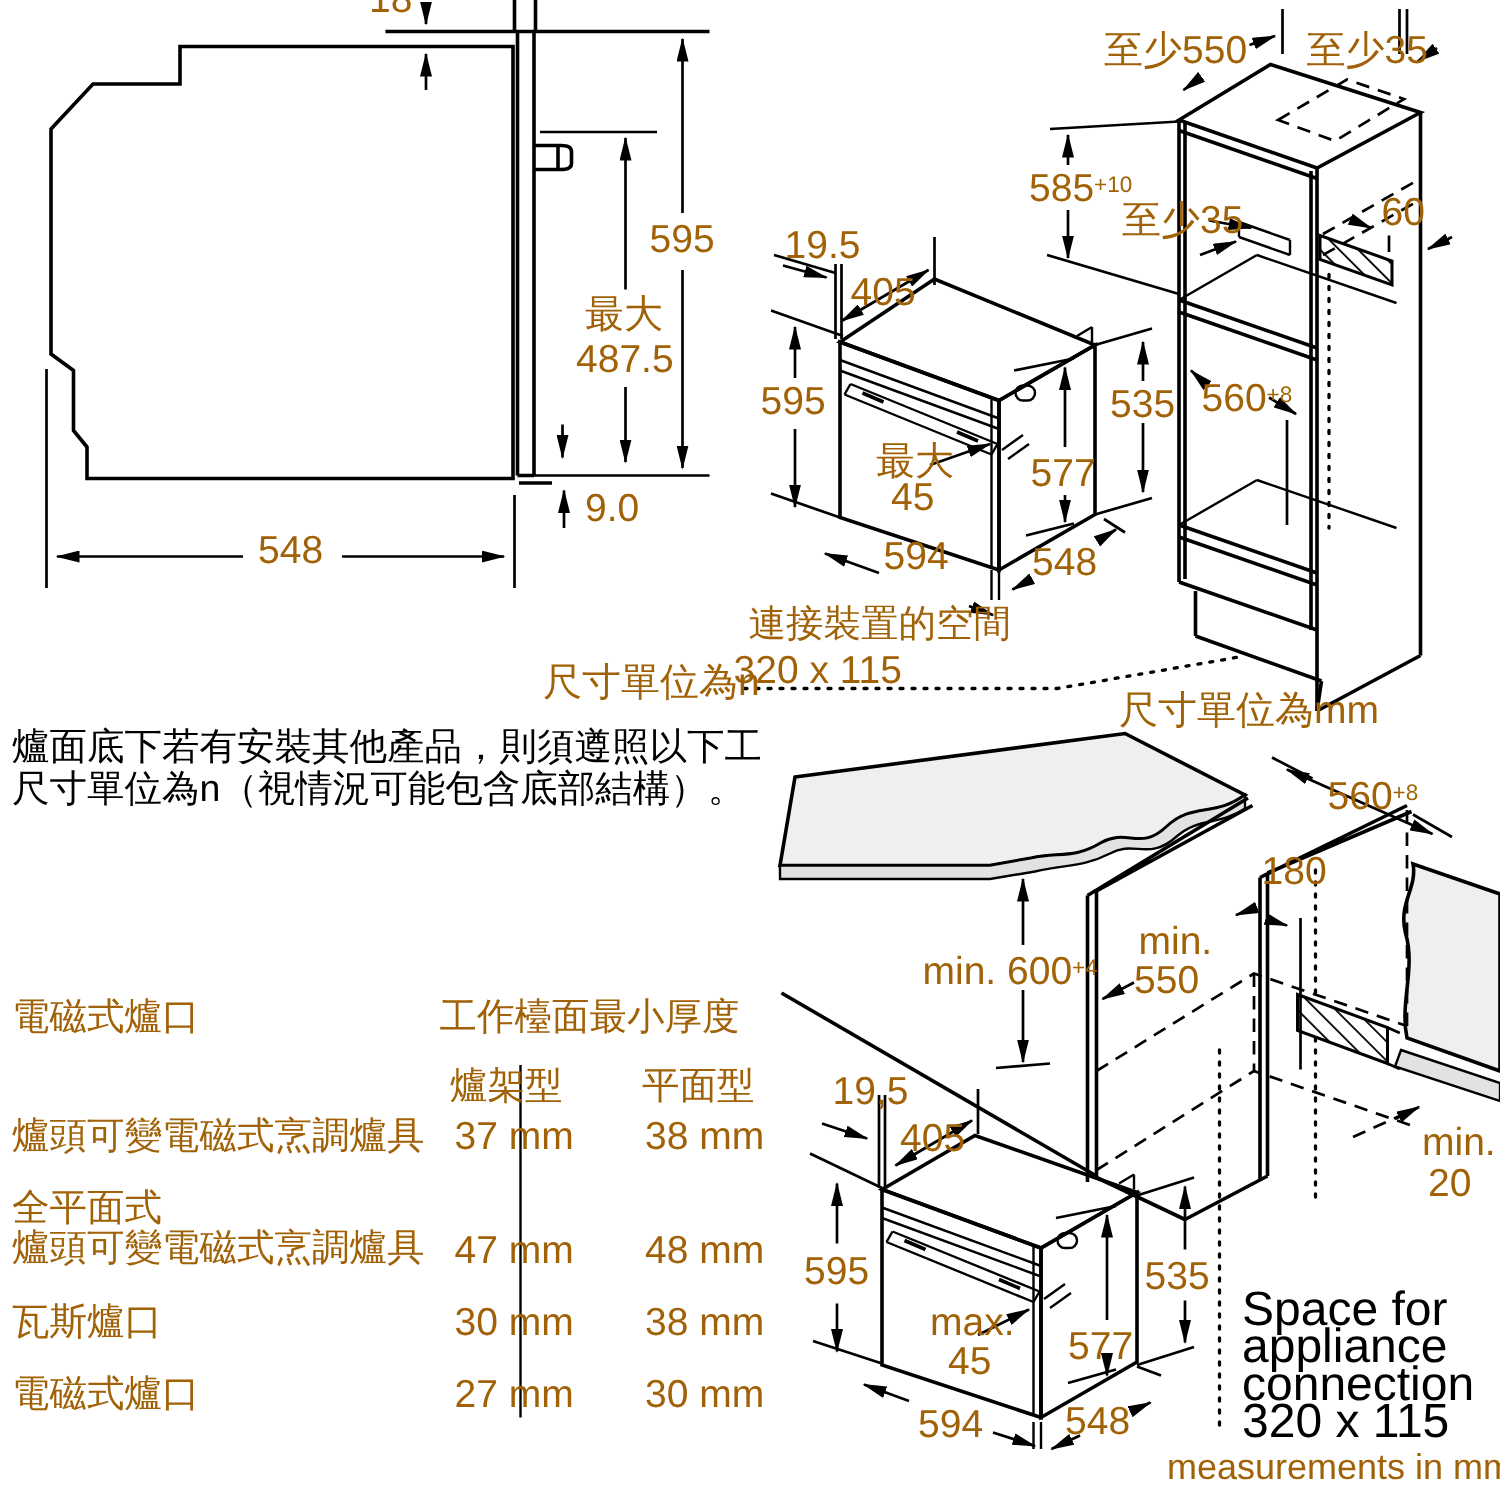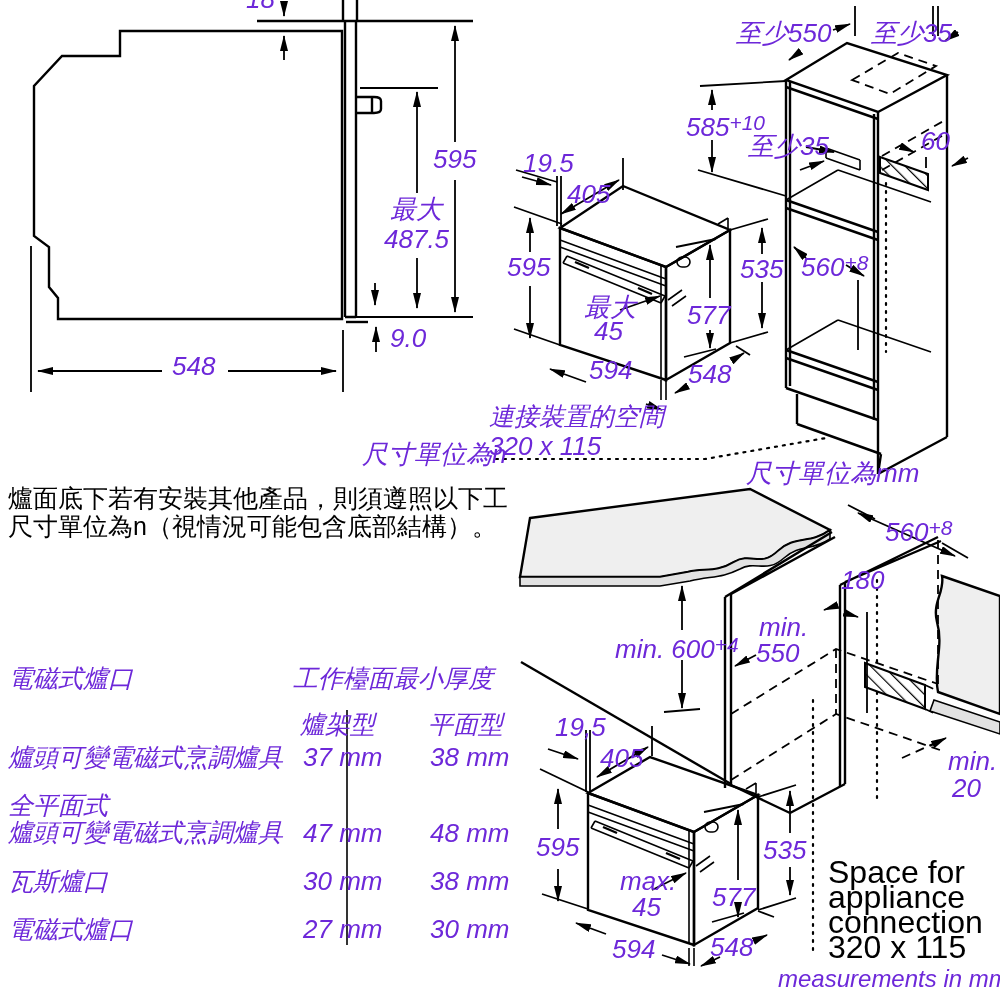--- a/index.html
+++ b/index.html
@@ -1,24 +1,24 @@
 <!DOCTYPE html>
 <html><head>
 <meta charset="utf-8">
 <style>
   html,body{margin:0;padding:0;background:#fff;}
   #page{position:relative;width:1000px;height:1000px;background:#fff;overflow:hidden;
         font-family:"Liberation Sans","DejaVu Sans",sans-serif;color:#000;}
   #art{position:absolute;left:0;top:0;}
-  .lbl{position:absolute;white-space:nowrap;font-size:26px;line-height:1.05;color:#6d28d9;font-style:italic;}
-  .sm{font-size:25px;}
+  .lbl{position:absolute;white-space:nowrap;font-size:26px;line-height:1.05;color:#a16207;}
+  .sm{font-size:25px;margin-left:10px;}
   .para{position:absolute;font-size:25px;line-height:28px;white-space:nowrap;}
   .tbl{font-size:25px;}
   .val{font-size:26px;}
-  sup{font-size:21px;vertical-align:6px;letter-spacing:0;margin-top:24px;}
+  sup{font-size:15px;vertical-align:6px;letter-spacing:0;margin-top:24px;}
   .space-note div{font-size:32px;line-height:25px;}
   .meas{font-size:24px;}
   svg *{vector-effect:non-scaling-stroke;}
   .o{stroke:#000;stroke-width:2.4;fill:none;}
   .t{stroke:#000;stroke-width:1.6;fill:none;}
   .dim{stroke:#000;stroke-width:1.8;fill:none;}
   .dash{stroke:#000;stroke-width:1.8;fill:none;stroke-dasharray:9 6;}
   .dot{stroke:#000;stroke-width:2.2;fill:none;stroke-dasharray:2 6;stroke-linecap:round;}
 </style>
 </head>

